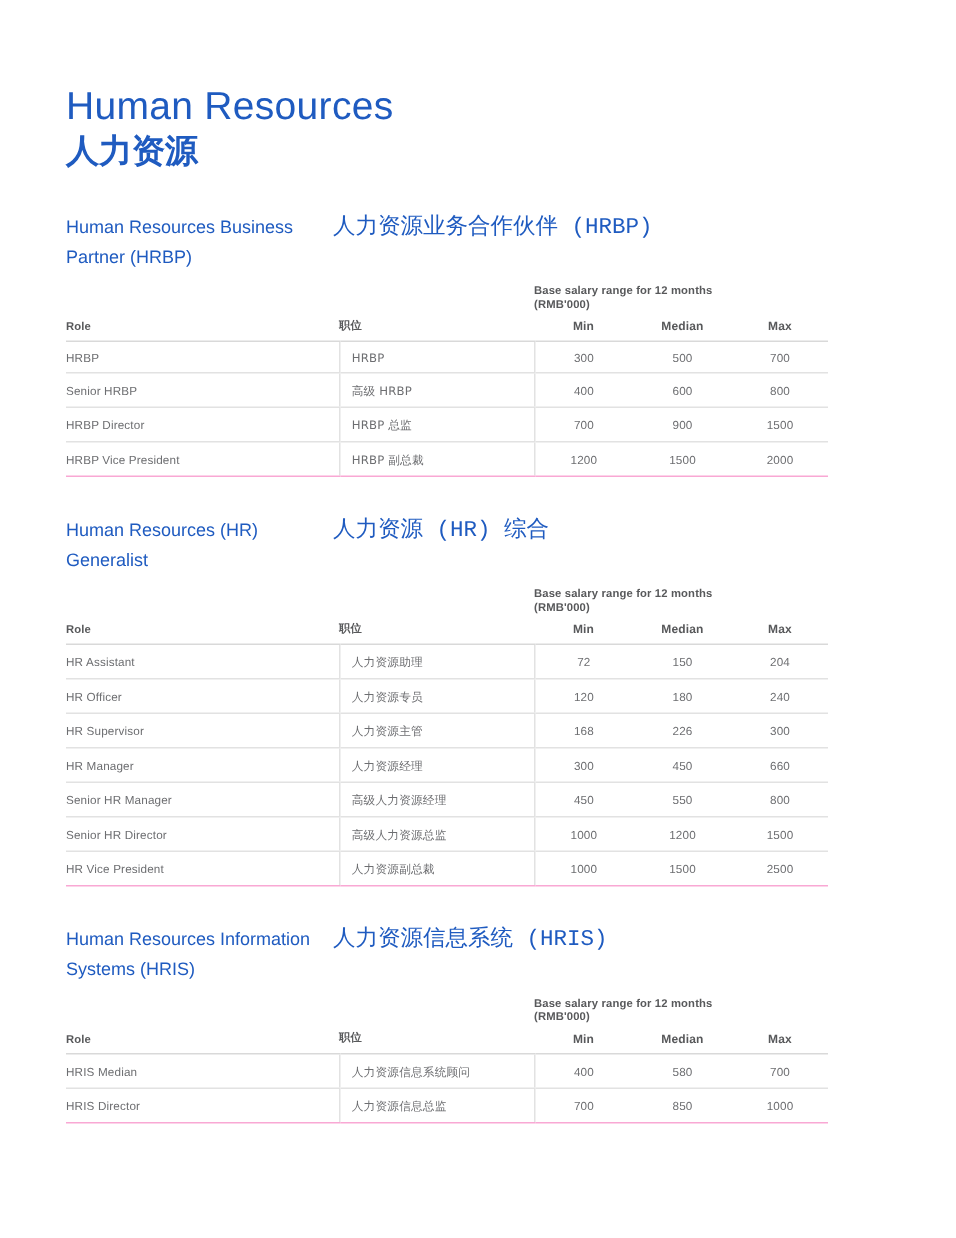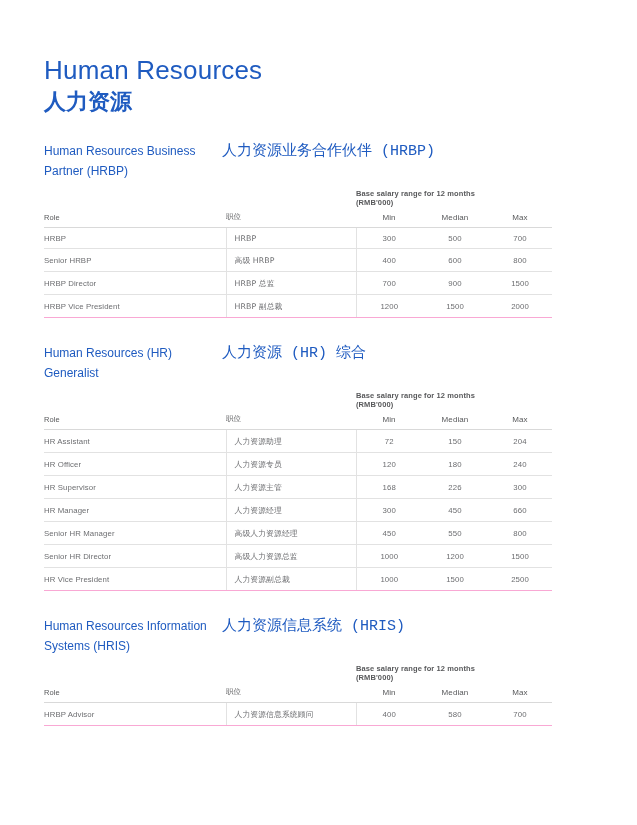--- a/index.html
+++ b/index.html
@@ -86,21 +86,21 @@
     table-layout: fixed;
   }
   table.rates col.c-role   { width: 182px; }
   table.rates col.c-zh     { width: 130px; }
   table.rates col.c-min    { width: 66px; }
   table.rates col.c-median { width: 66px; }
   table.rates col.c-max    { width: 64px; }
 
   table.rates thead th {
     font-size: 7.5px;
-    font-weight: 400;
+    font-weight: 700;
     color: #58595b;
     padding: 2px 0 5px 0;
     border-bottom: 1px solid #d9d9d9;
     text-align: left;
     letter-spacing: 0.1px;
     vertical-align: bottom;
   }
   table.rates thead th.num {
     text-align: center;
     font-size: 8px;
@@ -293,24 +293,31 @@
             <tr>
               <th>Role</th>
               <th class="zh">职位</th>
               <th class="num">Min</th>
               <th class="num">Median</th>
               <th class="num">Max</th>
             </tr>
           </thead>
           <tbody>
             <tr>
-              <td>HRBP Advisor</td>
+              <td>HRIS Median</td>
               <td class="zh">人力资源信息系统顾问</td>
               <td class="num min">400</td>
               <td class="num">580</td>
               <td class="num">700</td>
             </tr>
+            <tr>
+              <td>HRIS Director</td>
+              <td class="zh">人力资源信息总监</td>
+              <td class="num min">700</td>
+              <td class="num">850</td>
+              <td class="num">1000</td>
+            </tr>
           </tbody>
         </table>
       </div>
     </div>
 
 </div>
 
 </body></html>

